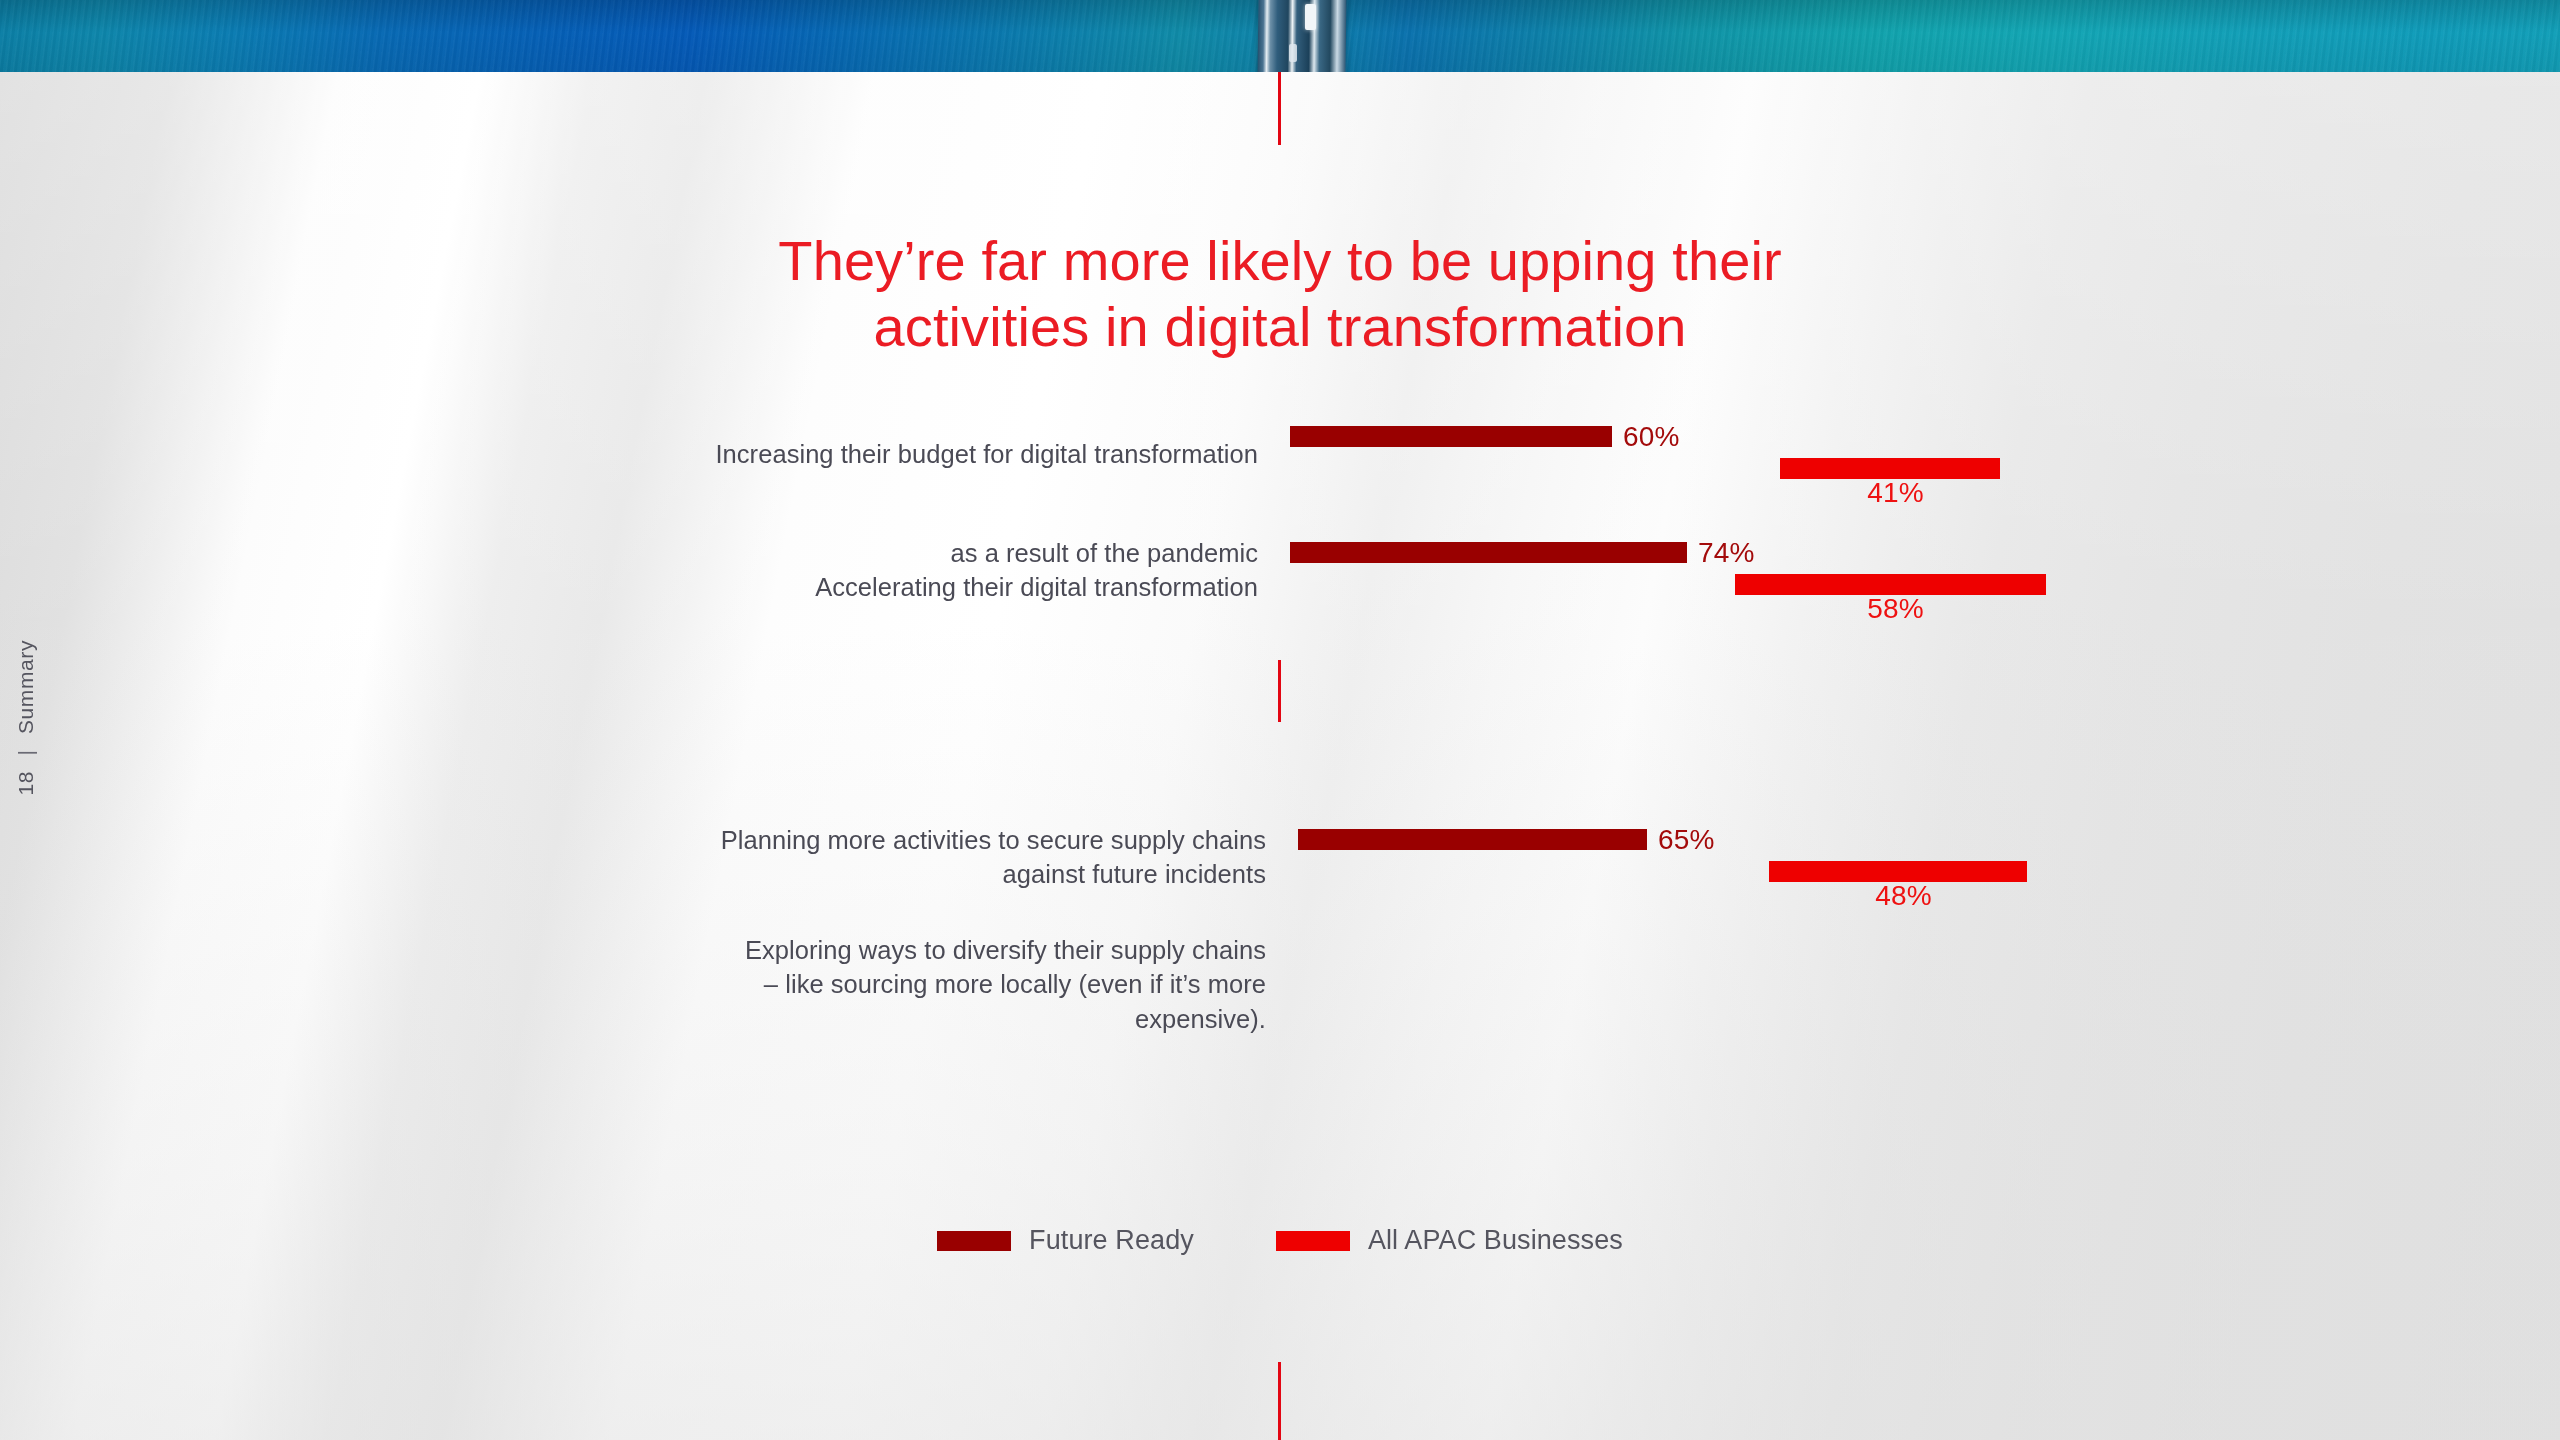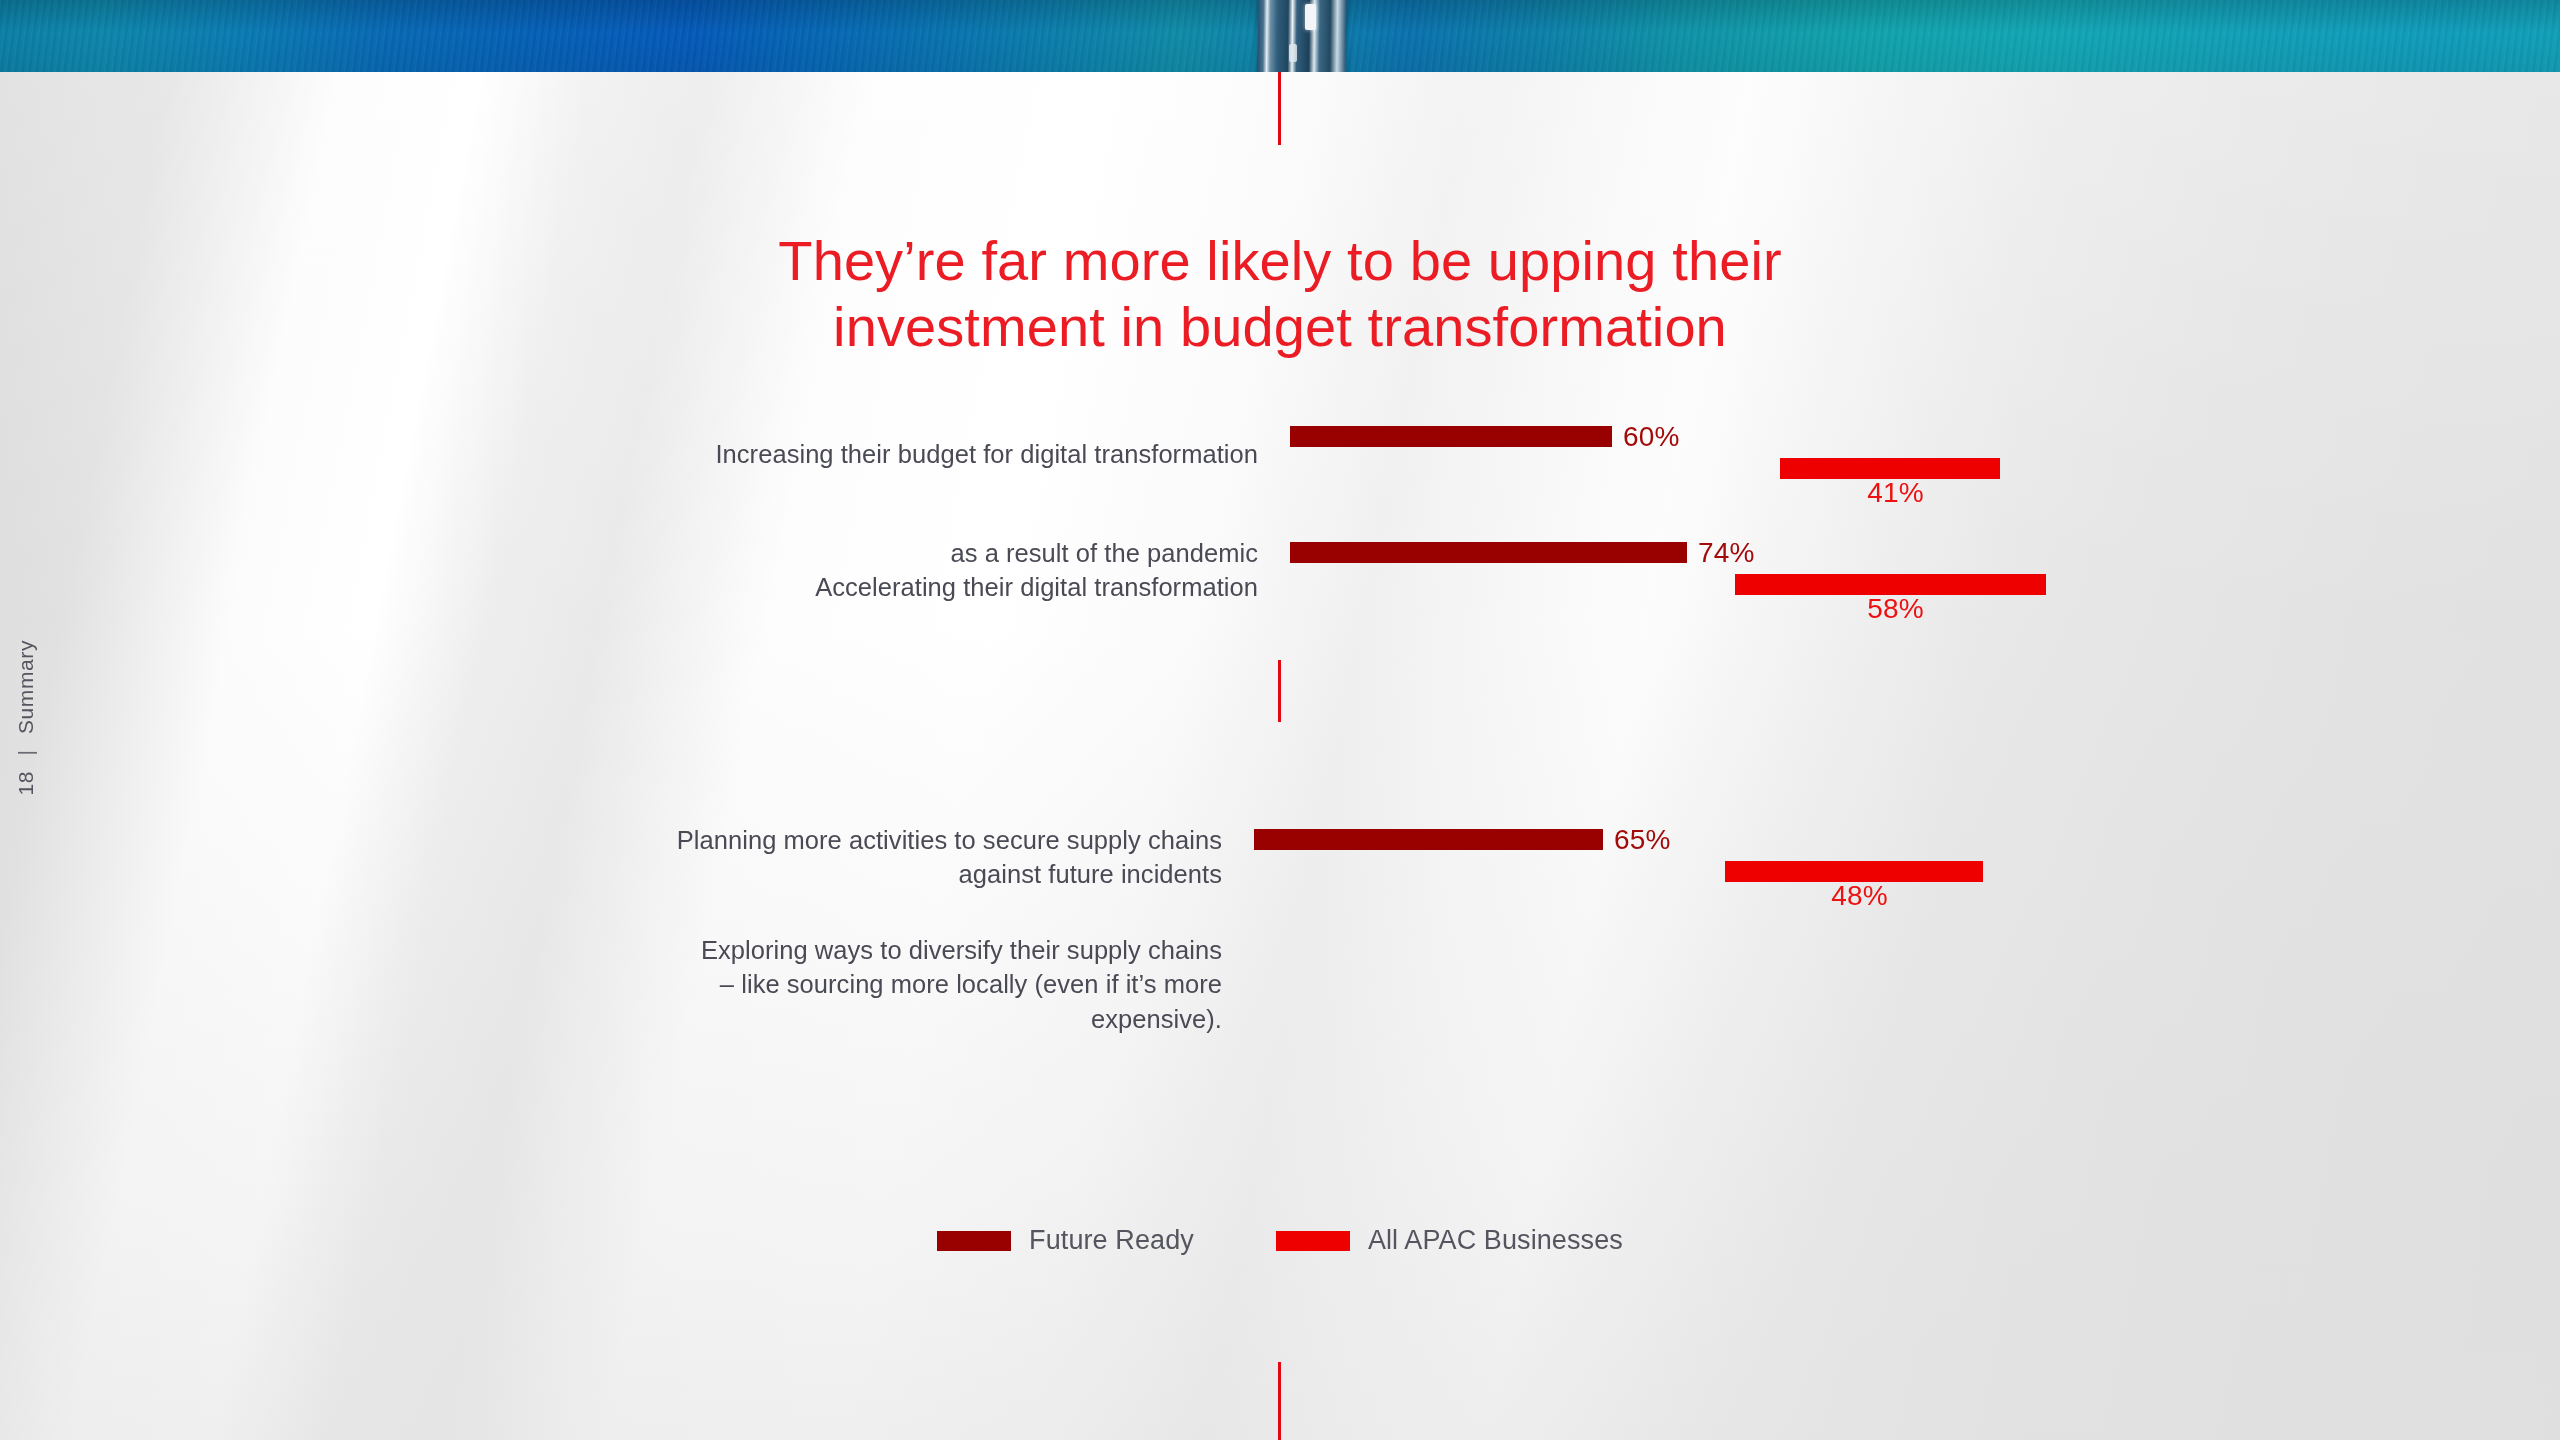--- a/index.html
+++ b/index.html
@@ -177,21 +177,21 @@
   .chart { position: relative; margin-top: 46px; width: 2560px; }
 
   .grouprow {
     position: relative;
     display: flex;
     align-items: center;
     width: 2560px;
     min-height: 96px;
   }
   #chart-1 .grouprow { margin-bottom: 20px; padding-left: 36px; }
-  #chart-2 .grouprow { margin-bottom: 28px; }
+  #chart-2 .grouprow { margin-bottom: 28px; padding-left: 44px; }
 
   .cat-label {
     width: 1254px;          
     padding-right: 32px;
     text-align: right;
     color: #4a4a55;
     font-size: 25.5px;
     line-height: 1.35;
     font-stretch: condensed;
     letter-spacing: .05px;
@@ -271,21 +271,21 @@
 
   <div id="folio">
     <span>18</span>
     <span class="sep">|</span>
     <span>Summary</span>
   </div>
 
   <div class="section" id="section-1">
     <div class="sec-heading">
       <div>They’re far more likely to be upping their</div>
-      <div>investment in budget transformation</div>
+      <div>activities in digital transformation</div>
     </div>
 
     <div class="chart" id="chart-1">
 
       <div class="grouprow">
         <div class="cat-label">
           <div>Increasing their budget for digital transformation</div>
         </div>
         <div class="bars">
           <div class="barline">

